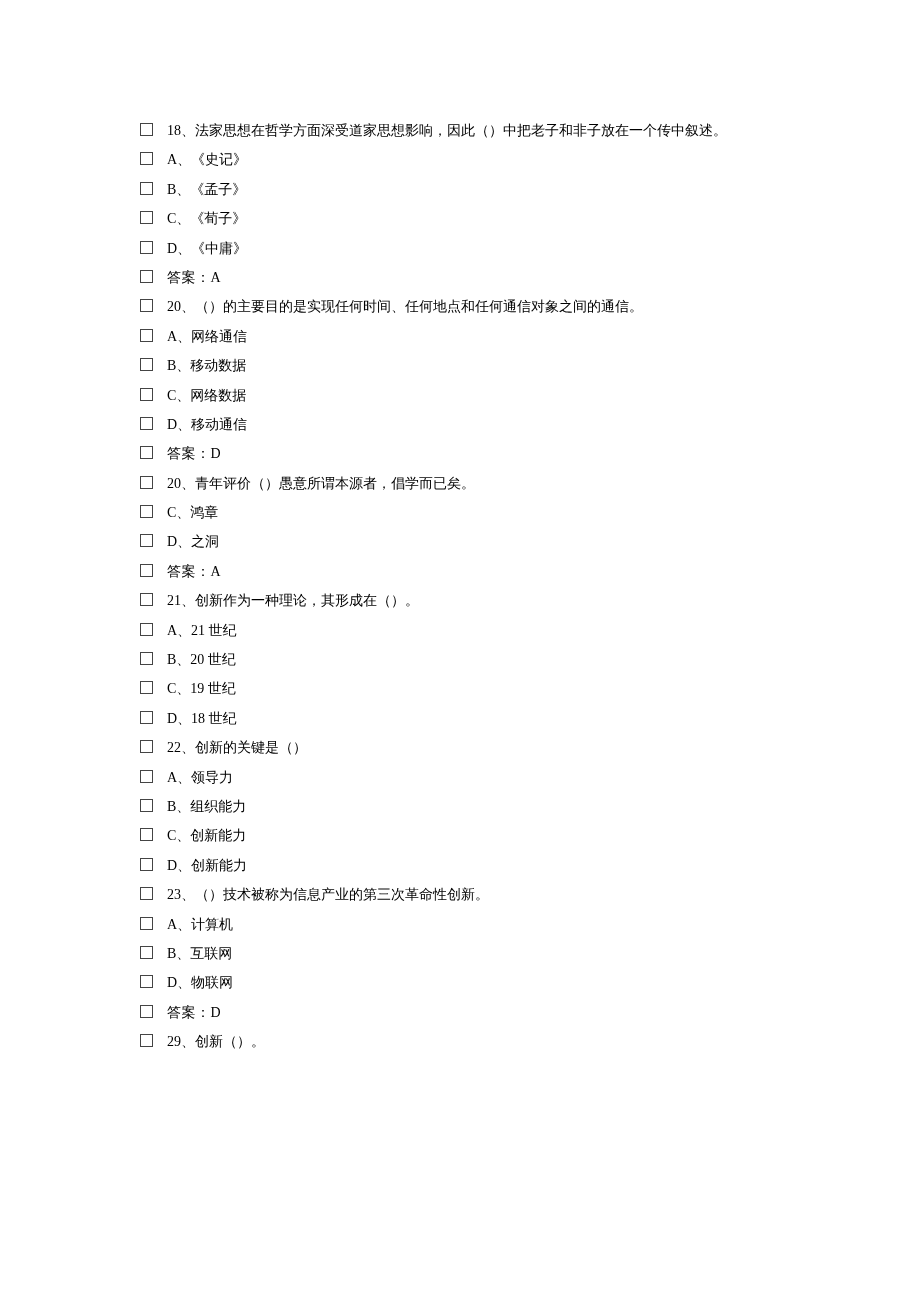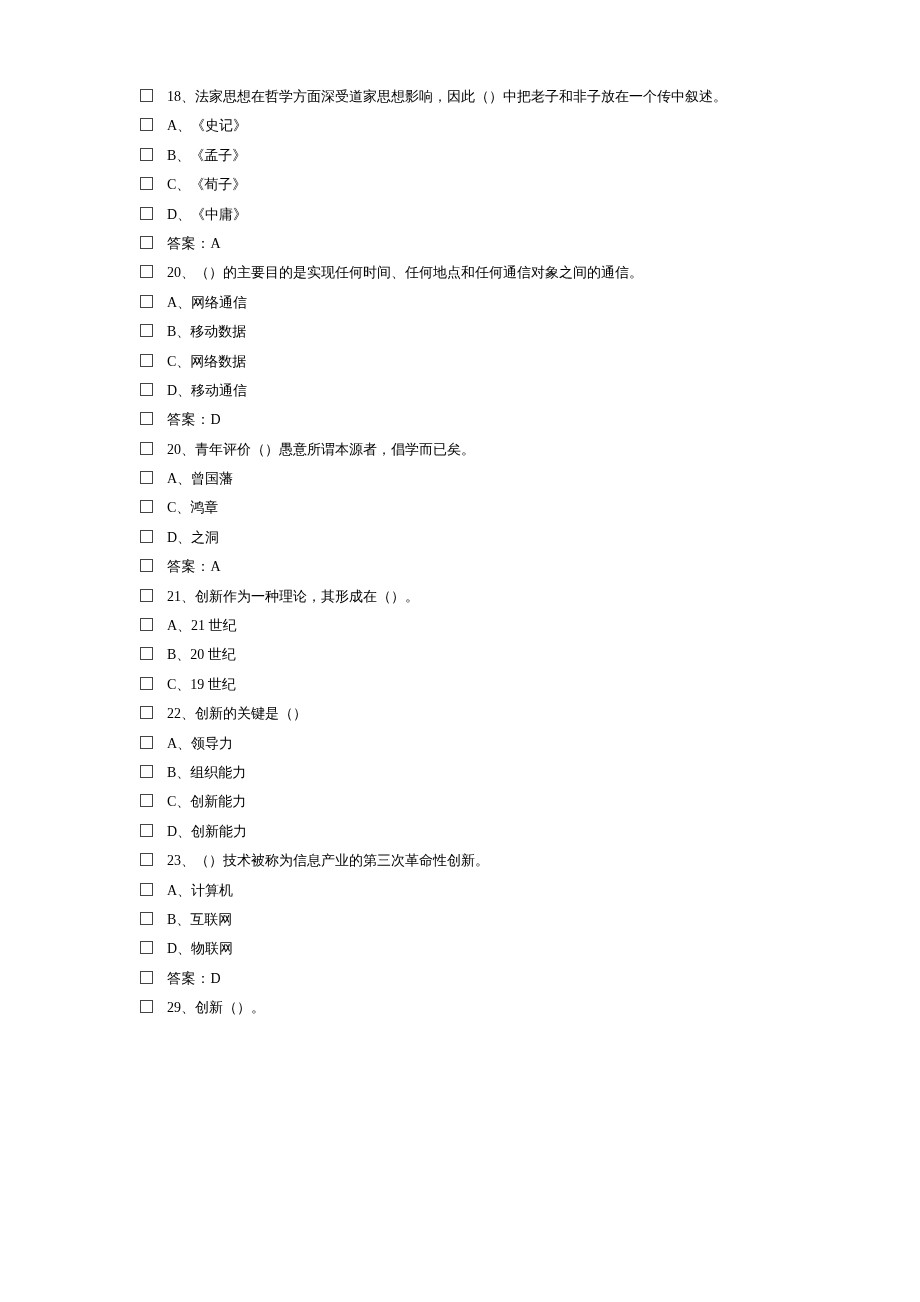--- a/index.html
+++ b/index.html
@@ -5,21 +5,21 @@
     body {
       background: #fff;
       margin: 0;
       padding: 0;
       font-family: "SimSun", "宋体", serif;
       font-size: 14px;
       color: #000;
       width: 920px;
     }
     .content {
-      padding: 82px 140px 50px 140px;
+      padding: 116px 140px 50px 140px;
     }
     .line {
       display: flex;
       align-items: baseline;
       line-height: 2.1;
       margin: 0;
     }
     .checkbox {
       display: inline-block;
       width: 11px;
@@ -88,24 +88,20 @@
     <div class="line">
       <span class="checkbox"></span>
       <span class="text answer-label">答案：D</span>
     </div>
     <div class="line">
       <span class="checkbox"></span>
       <span class="text">20、青年评价（）愚意所谓本源者，倡学而已矣。</span>
     </div>
     <div class="line">
       <span class="checkbox"></span>
-      <span class="text">A、曾国藩</span>
-    </div>
-    <div class="line">
-      <span class="checkbox"></span>
       <span class="text">C、鸿章</span>
     </div>
     <div class="line">
       <span class="checkbox"></span>
       <span class="text">D、之洞</span>
     </div>
     <div class="line">
       <span class="checkbox"></span>
       <span class="text answer-label">答案：A</span>
     </div>
@@ -117,20 +113,24 @@
       <span class="checkbox"></span>
       <span class="text">A、21 世纪</span>
     </div>
     <div class="line">
       <span class="checkbox"></span>
       <span class="text">B、20 世纪</span>
     </div>
     <div class="line">
       <span class="checkbox"></span>
       <span class="text">C、19 世纪</span>
+    </div>
+    <div class="line">
+      <span class="checkbox"></span>
+      <span class="text">D、18 世纪</span>
     </div>
     <div class="line">
       <span class="checkbox"></span>
       <span class="text">22、创新的关键是（）</span>
     </div>
     <div class="line">
       <span class="checkbox"></span>
       <span class="text">A、领导力</span>
     </div>
     <div class="line">

